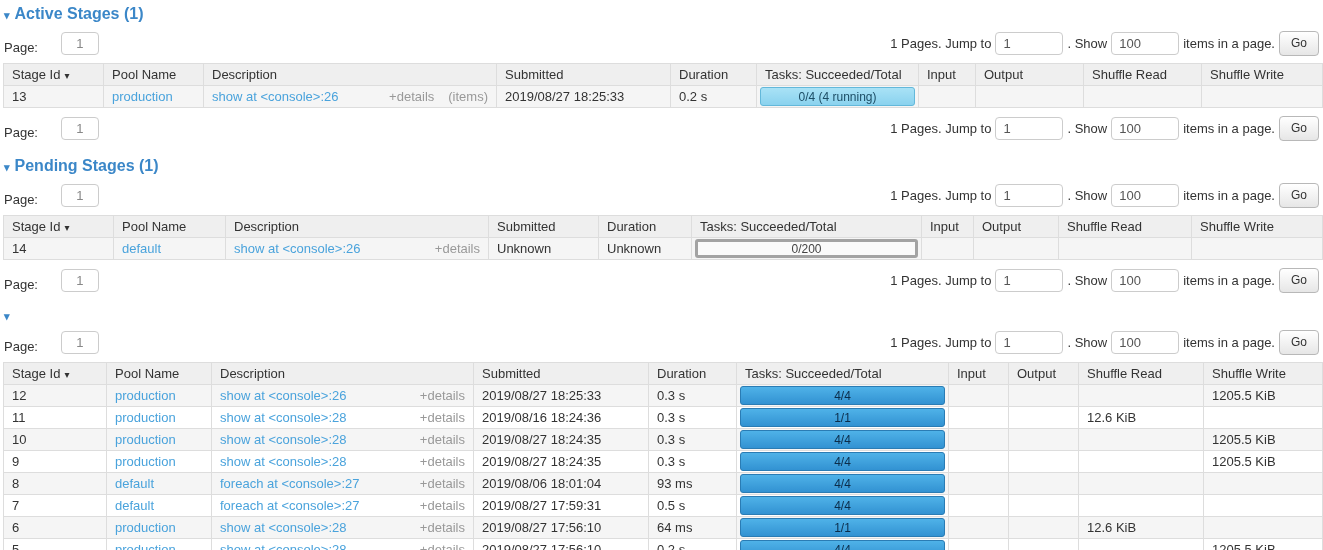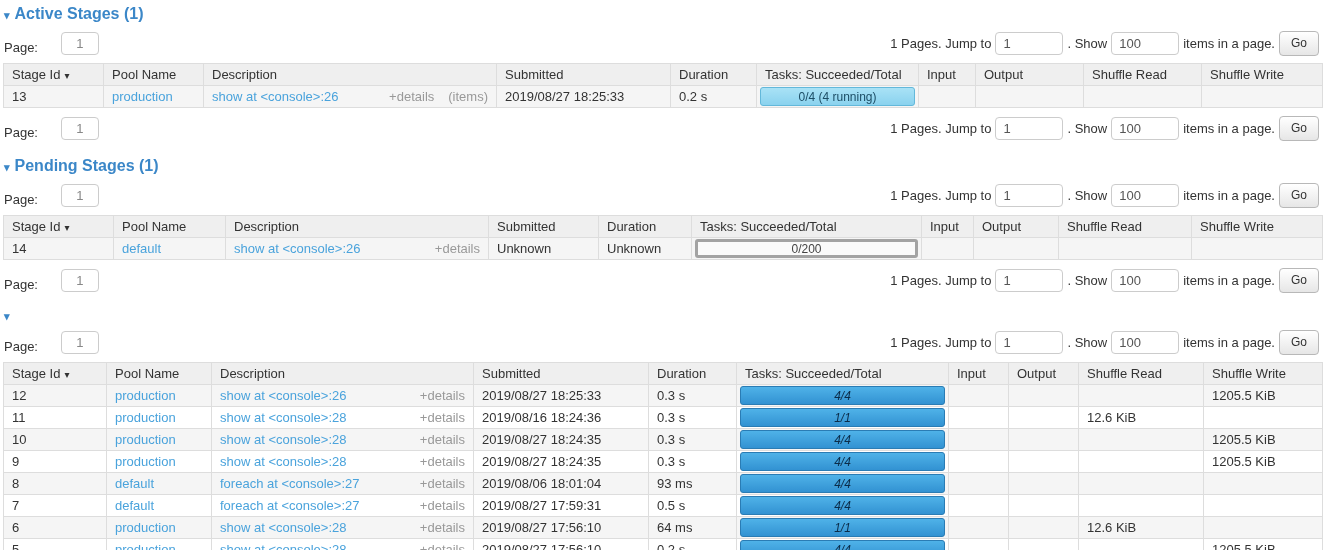--- a/index.html
+++ b/index.html
@@ -53,21 +53,21 @@
   .desc-wrap .details { margin-left: auto; }
   .desc-wrap .kill { margin-left: 14px; }
   .sort { font-size: 10px; margin-left: 4px; }
 
   td.tasks-cell { padding: 1px 3px; }
   .bar {
     height: 19px; border-radius: 3px; display: flex;
     align-items: center; justify-content: center; font-size: 12px;
   }
   .bar-running { background: linear-gradient(#a9e2f6, #8ad2ee); border: 1px solid #63b8da; color: #1d4e66; }
-  .bar-full { background: linear-gradient(#4fb2e8, #3292d2); border: 1px solid #2a7cb4; color: #0c2d4a; font-style: italic; }
+  .bar-full { background: linear-gradient(#4fb2e8, #3292d2); border: 1px solid #2a7cb4; color: #0c2d4a; }
   .bar-empty { background: #fafafa; border: 3px solid #a3a3a3; color: #444; }
 </style>
 </head>
 <body>
 
 <div class="wrap">
 
   <div class="section-heading">
     <span class="tri">▾</span>
     <span>Active Stages (1)</span>

